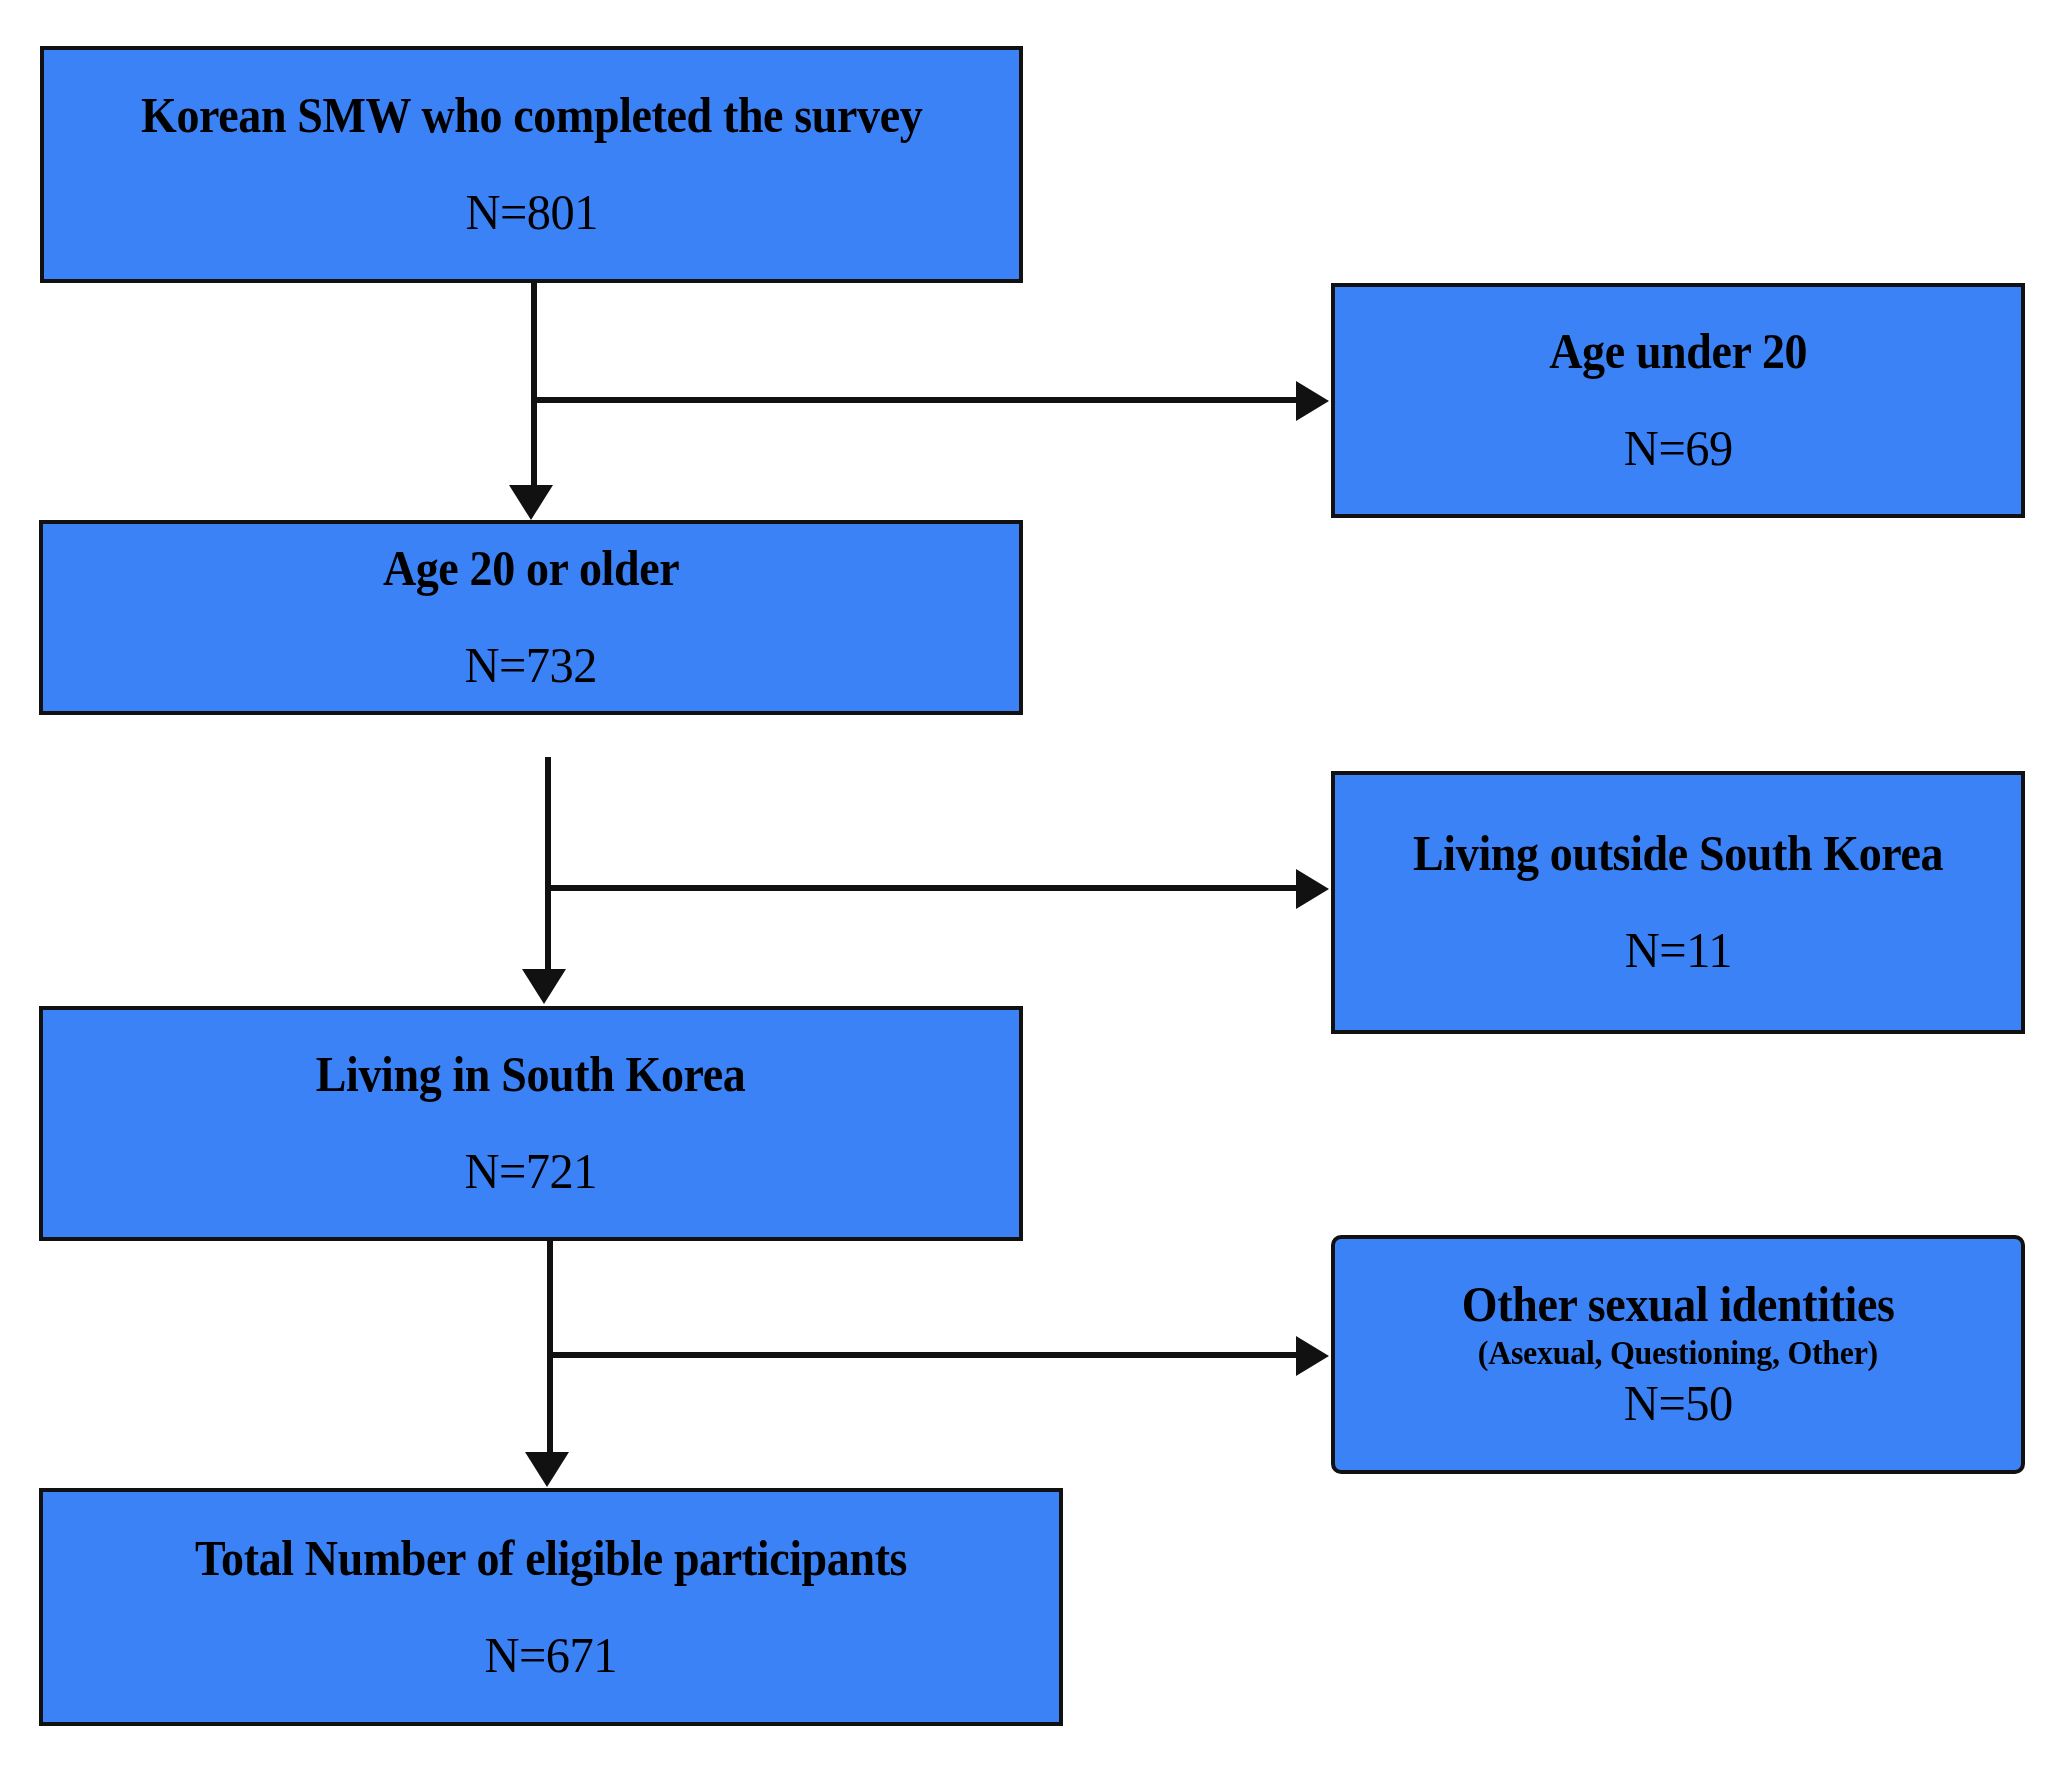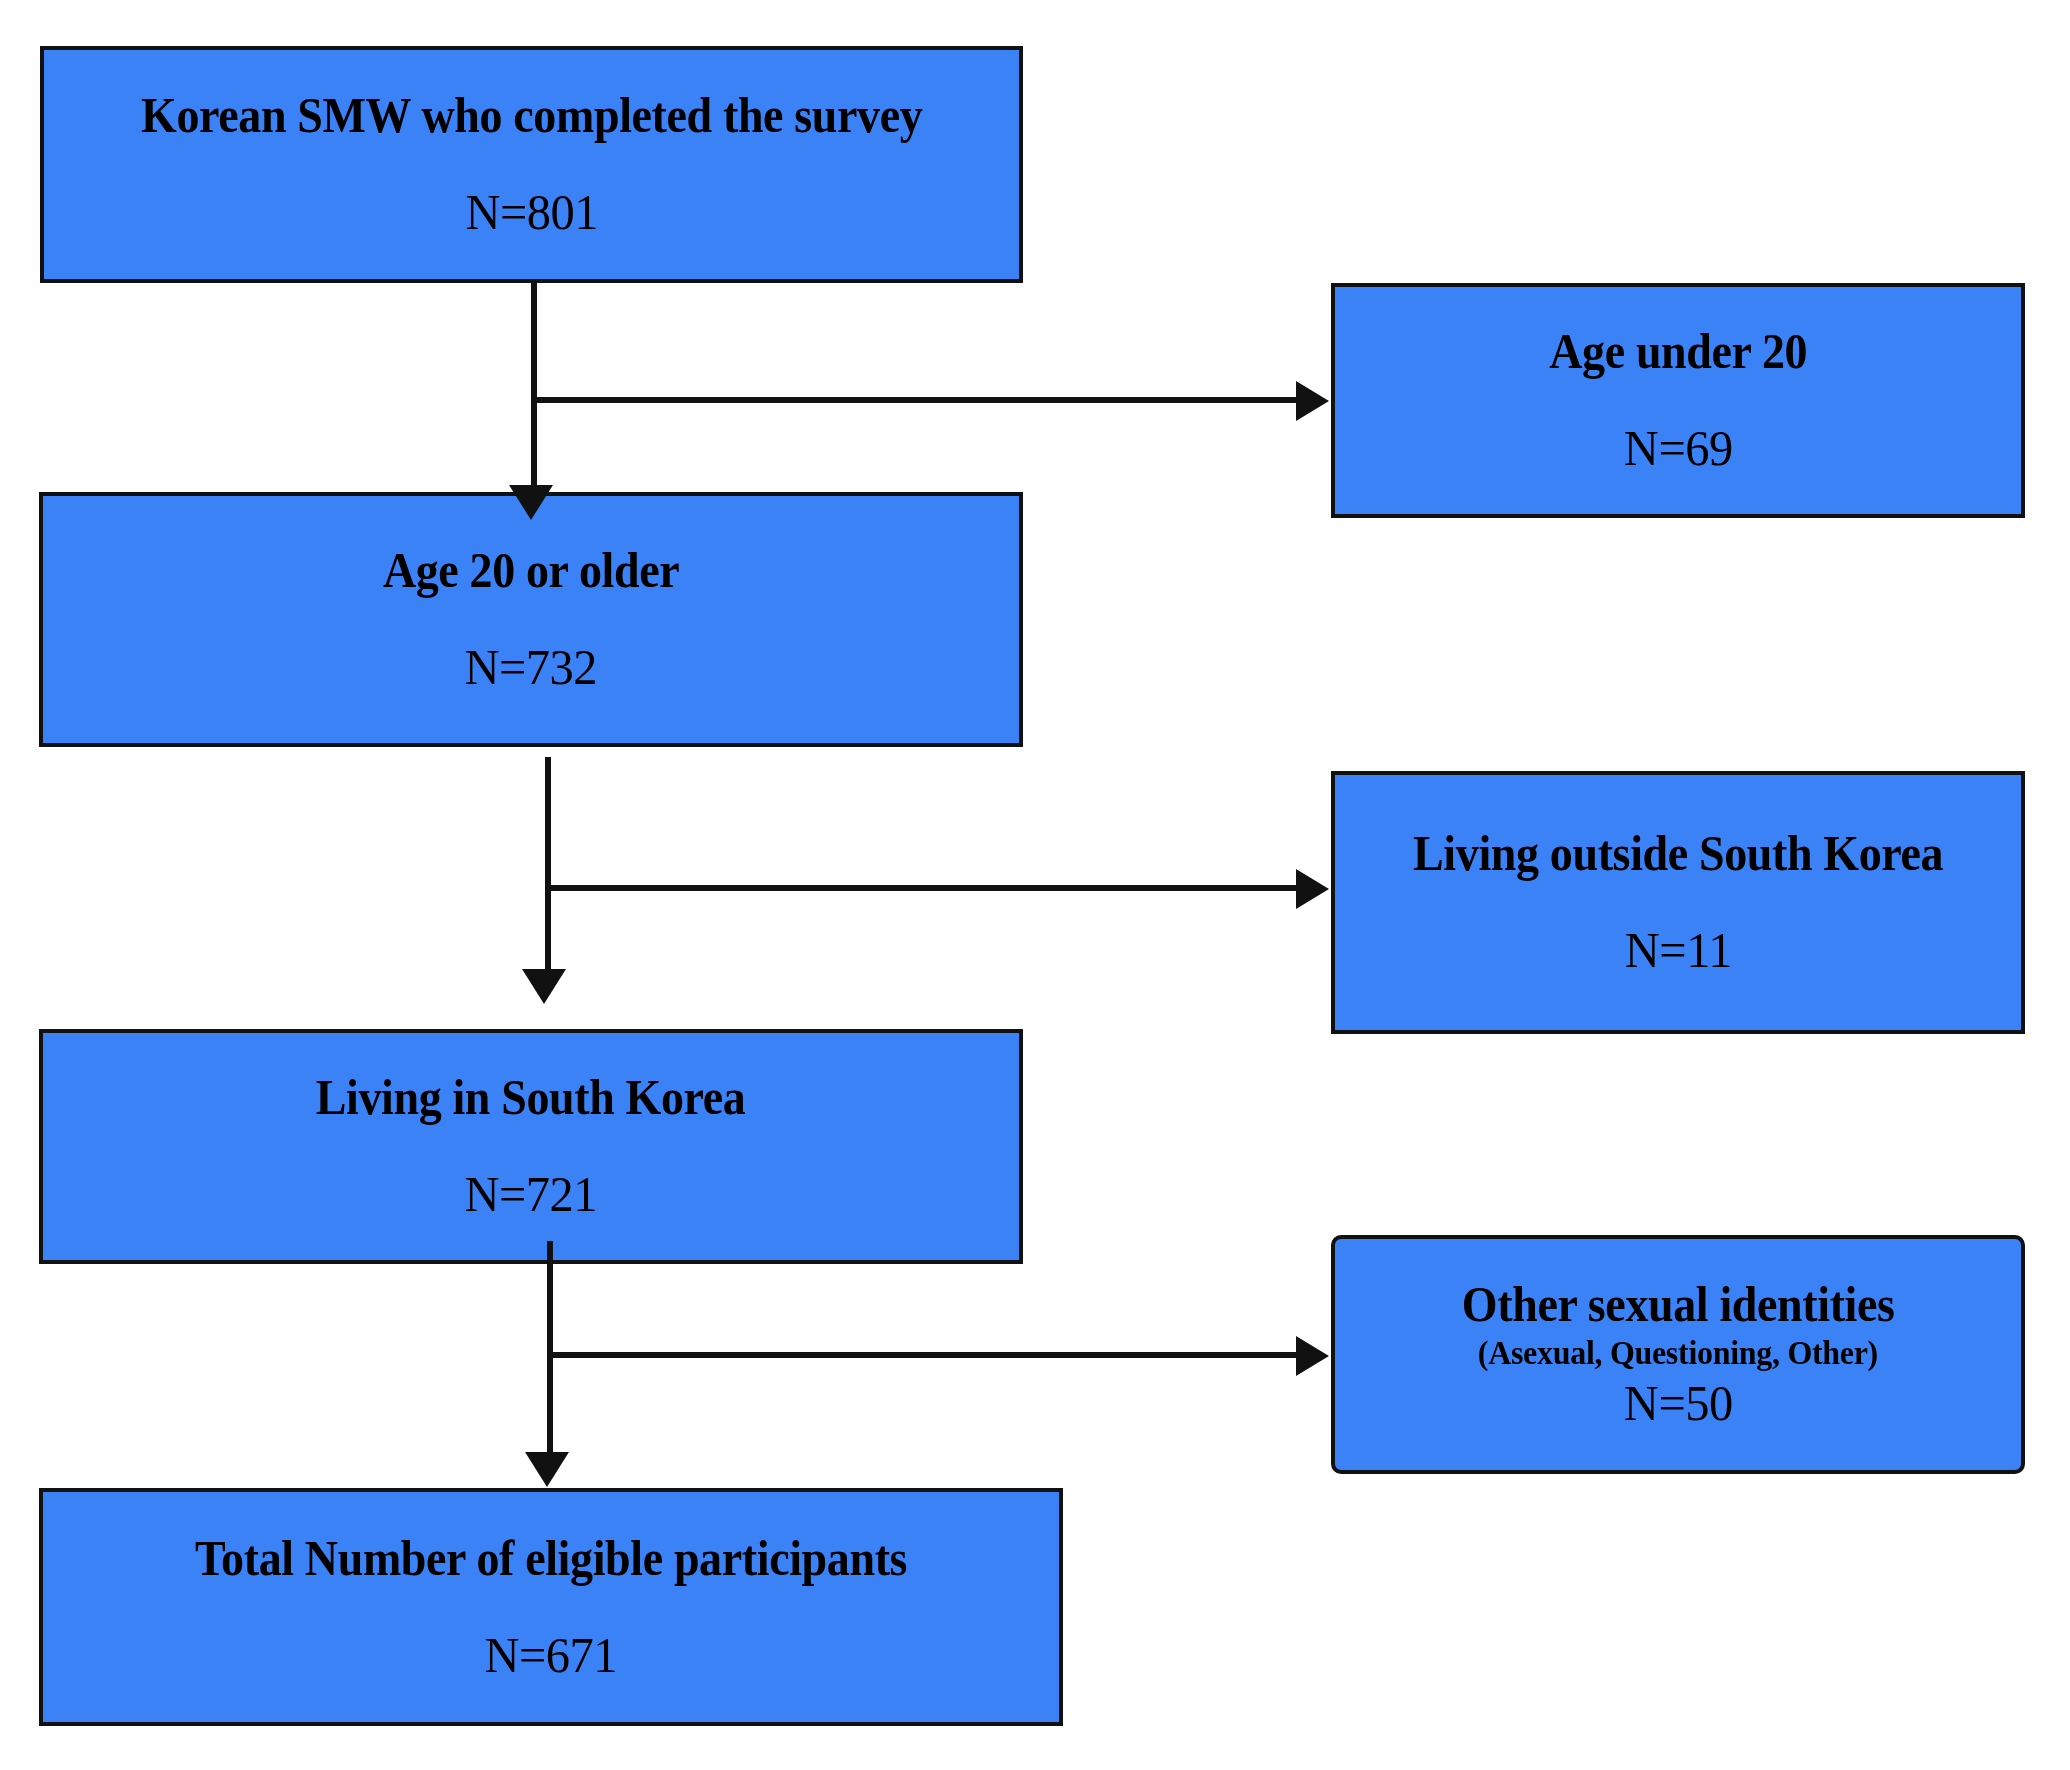--- a/index.html
+++ b/index.html
@@ -58,22 +58,22 @@
     transform: scaleX(0.95);
     transform-origin: center;
     white-space: nowrap;
   }
   
   .node.gap-lg .count { margin-top: 44px; }
   .node.gap-sm .count { margin-top: 5.5px; }
 
   
   #node-total-surveyed   { left: 40px;  top: 46px;   width: 983px; height: 237px; }
-  #node-age-20-or-older  { left: 39px;  top: 492px;  width: 984px; height: 255px; }
-  #node-living-in-korea  { left: 39px;  top: 1006px; width: 984px; height: 235px; margin-top: 23px; }
+  #node-age-20-or-older  { left: 39px;  top: 520px;  width: 984px; height: 195px; }
+  #node-living-in-korea  { left: 39px;  top: 1006px; width: 984px; height: 235px; }
   #node-eligible-total   { left: 39px;  top: 1488px; width: 1024px; height: 238px; text-align: center; }
 
   
   #node-excl-age-under-20  { left: 1331px; top: 283px;  width: 694px; height: 235px; }
   #node-excl-outside-korea { left: 1331px; top: 771px;  width: 694px; height: 263px; }
   #node-excl-other-ident   { left: 1331px; top: 1235px; width: 694px; height: 239px; border-radius: 10px; }
 
   
   .vline {
     position: absolute;

